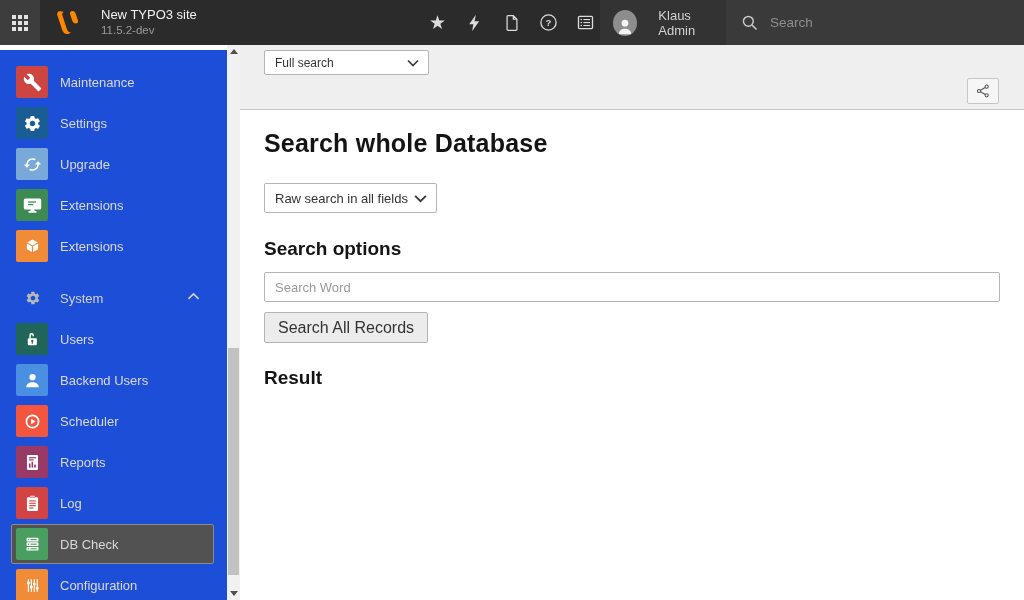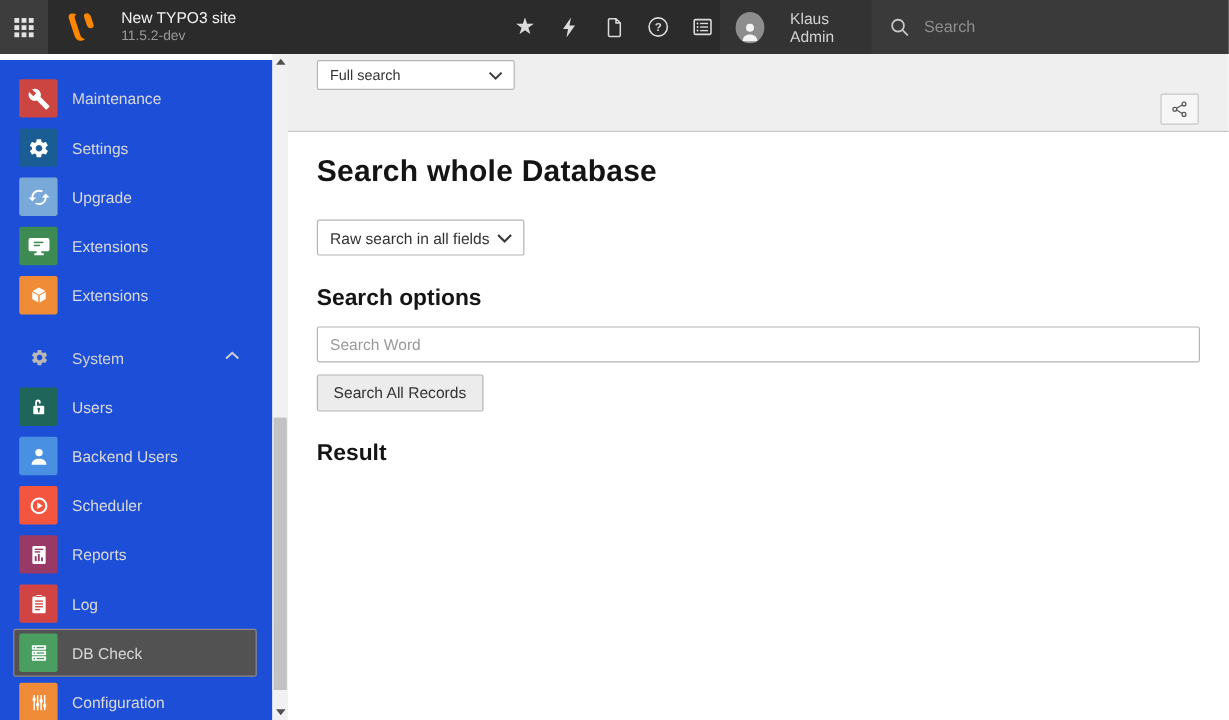--- a/index.html
+++ b/index.html
@@ -68,21 +68,21 @@
   .h1 { position:absolute; left:24px; top:18px; font-size:25px; font-weight:600; color:#141414; letter-spacing:.2px; }
   .mode-select { position:absolute; left:24px; top:72px; width:173px; height:30px; font-size:13px; }
   .h2 { position:absolute; left:24px; font-size:19px; font-weight:600; color:#141414; }
   .h2.options { top:127px; }
   .h2.result { top:256px; }
   .word-input { position:absolute; left:24px; top:161px; width:736px; height:30px; border:1px solid #b4b4b4;
                 border-radius:2px; padding:0 10px; font-size:13px; color:#333; outline:none;
                 font-family:"Liberation Sans", sans-serif; }
   .word-input::placeholder { color:#9a9a9a; }
   .search-btn { position:absolute; left:24px; top:201px; height:31px; padding:0 13px; background:#ececec;
-                border:1px solid #b4b4b4; border-radius:2px; font-size:13px; color:#333; cursor:pointer;
+                border:1px solid #b4b4b4; border-radius:2px; font-size:16px; color:#333; cursor:pointer;
                 font-family:"Liberation Sans", sans-serif; }
 </style>
 </head>
 <body>
 
 <div class="screen">
 
   <header class="topbar">
     <button class="apps-btn">
       <span class="apps-grid">

